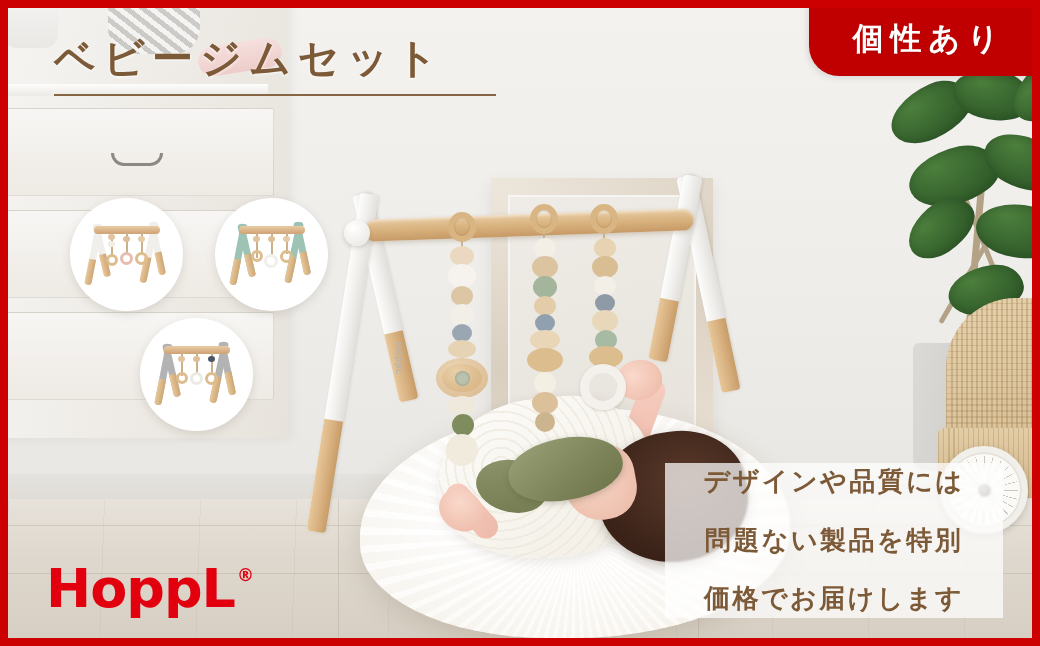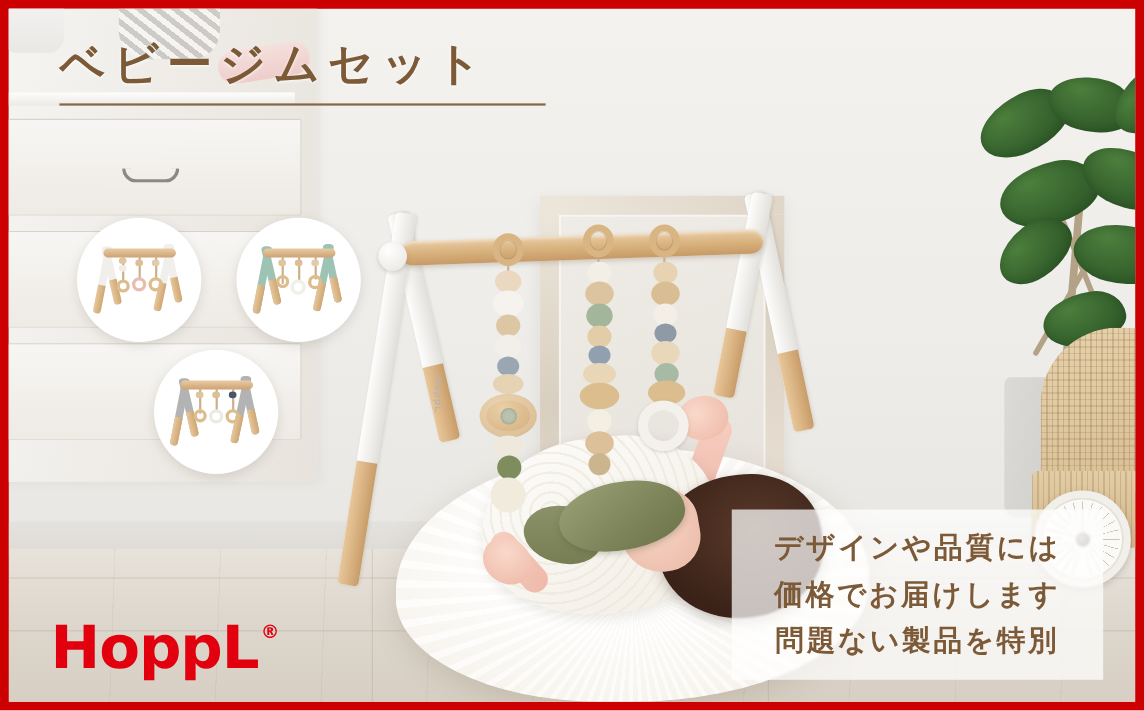--- a/index.html
+++ b/index.html
@@ -297,21 +297,21 @@
   .m-bead{ position:absolute; border-radius:50%; }
   .m-ring{
     position:absolute; border-radius:50%; border:3px solid #ddbd8e; background:transparent;
   }
 
   
   .note{
     position:absolute; left:657px; top:455px; width:338px; height:155px;
     background:rgba(255,255,255,.72);
     display:flex; flex-direction:column; justify-content:center;
-    align-items:center; gap:7px;
+    align-items:center; gap:23px;
     backdrop-filter:blur(1px);
   }
   .note-line{
     color:#7d5a37; font-size:26px; font-weight:700;
     letter-spacing:2.5px; line-height:1.38; white-space:nowrap;
   }
 
   
   .logo{ position:absolute; left:38px; bottom:22px; display:flex; align-items:flex-start; }
   .logo-word{
@@ -441,20 +441,23 @@
       <div class="bead" style="left:284px;top:88px;width:26px;height:22px;background:#d9bd93"></div>
       <div class="bead" style="left:286px;top:108px;width:22px;height:20px;background:#f3efe6"></div>
       <div class="bead" style="left:287px;top:126px;width:20px;height:18px;background:#8e9aa6"></div>
       <div class="bead" style="left:284px;top:142px;width:26px;height:22px;background:#e8d7b8"></div>
       <div class="bead" style="left:287px;top:162px;width:22px;height:20px;background:#a7bba4"></div>
       <div class="bead" style="left:281px;top:178px;width:34px;height:22px;background:#dcbd8e"></div>
       <div class="teether" style="left:272px;top:196px"></div>
     </div>
   </div>
 
+  <div class="badge">
+    <span class="badge-text">個性あり</span>
+  </div>
 
   <div class="headline">
     <div class="h-title">ベビージムセット</div>
     <div class="h-rule"></div>
   </div>
 
   <div class="thumb" style="left:62px;top:190px;width:113px;height:113px">
     <div class="mini">
       <div class="m-leg" style="left:22px;top:26px;height:54px;transform:rotate(-13deg);background:#f0efec">
           <div class="m-wood"></div>
@@ -531,22 +534,22 @@
       <div class="m-bead" style="left:53px;top:38px;width:7px;height:6px;background:#ddbe96"></div>
       <div class="m-ring" style="left:50px;top:54px;width:13px;height:13px;border-color:#eceae4"></div>
       <div class="m-cord" style="left:71px;top:34px;height:22px"></div>
       <div class="m-bead" style="left:68px;top:38px;width:7px;height:6px;background:#4a5568"></div>
       <div class="m-ring" style="left:65px;top:54px;width:13px;height:13px"></div>
     </div>
   </div>
 
   <div class="note">
     <div class="note-line">デザインや品質には</div>
+    <div class="note-line">問題ない製品を特別</div>
     <div class="note-line">価格でお届けします</div>
-    <div class="note-line">問題ない製品を特別</div>
   </div>
 
   <div class="logo">
     <span class="logo-word">HoppL</span>
     <span class="logo-r">®</span>
   </div>
 
 </div>
 
 </body></html>

